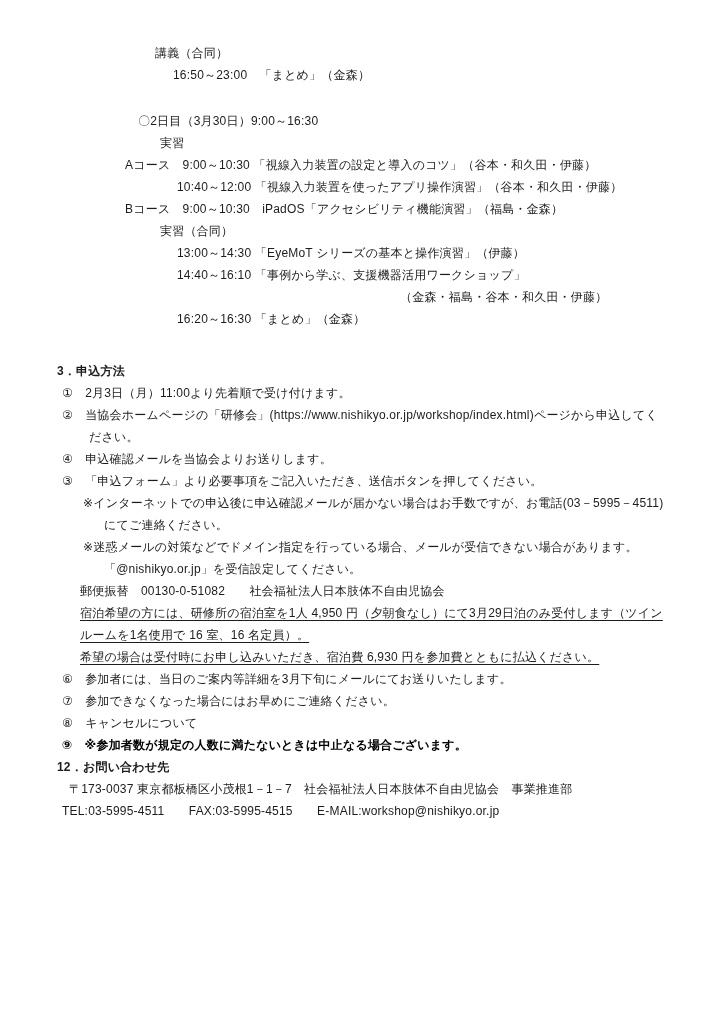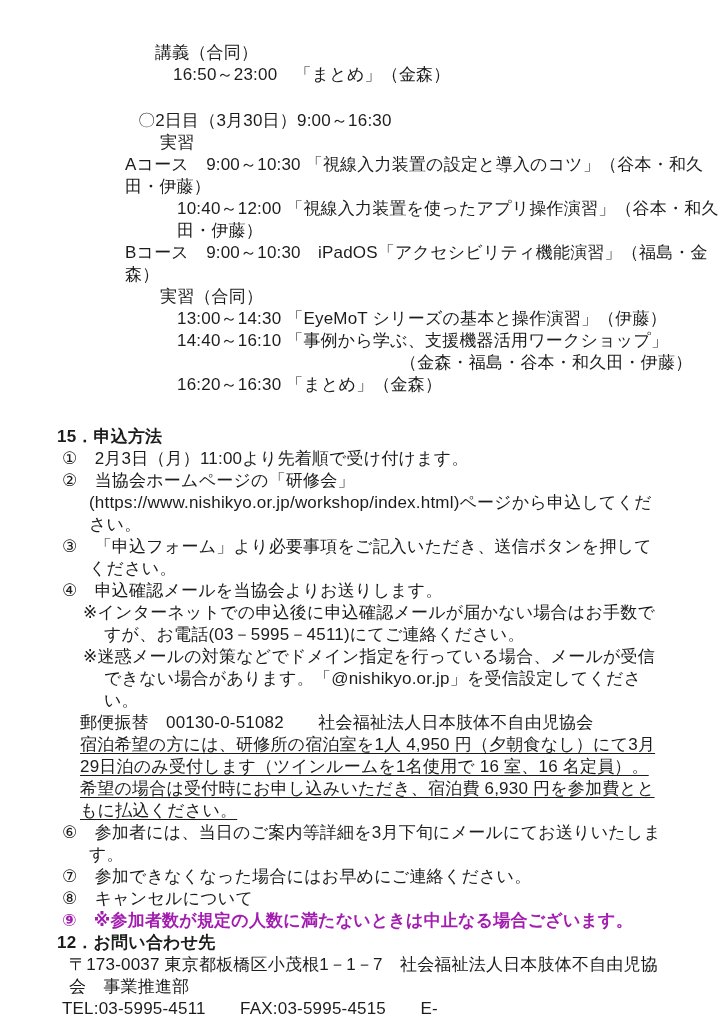--- a/index.html
+++ b/index.html
@@ -11,21 +11,21 @@
   .page {
     position: relative;
     width: 724px; height: 1024px;
     background: #ffffff;
     color: #1c1c1c;
     overflow: hidden;
     box-sizing: border-box;
     padding-top: 42px;
   }
   .line {
-    font-size: 17px;
+    font-size: 12px;
     line-height: 22px;
     white-space: pre-wrap;
     letter-spacing: 0.2px;
   }
   
   .ml-155 { margin-left: 155px; }
   .ml-173 { margin-left: 173px; }
   .ml-138 { margin-left: 138px; }
   .ml-160 { margin-left: 160px; }
   .ml-125 { margin-left: 125px; }
@@ -43,21 +43,21 @@
   }
   .note {               
     margin-left: 26px;
     padding-left: 21px;
     text-indent: -21px;
   }
   .sub {                
     margin-left: 23px;
   }
   .bold { font-weight: bold; }
-  .red { color: #a21caf; font-weight: bold; }
+  .red { color: #000000; font-weight: bold; }
   .underline { text-decoration: underline; text-underline-offset: 3px; }
   .contact-address { margin-left: 12px; }
   .contact-tel { margin-left: 5px; }
 </style>
 </head>
 <body>
 
 <div class="page">
 
   <div>
@@ -69,25 +69,25 @@
     <div class="line ml-177">10:40～12:00 「視線入力装置を使ったアプリ操作演習」（谷本・和久田・伊藤）</div>
     <div class="line ml-125">Bコース　9:00～10:30　iPadOS「アクセシビリティ機能演習」（福島・金森）</div>
     <div class="line ml-160">実習（合同）</div>
     <div class="line ml-177">13:00～14:30 「EyeMoT シリーズの基本と操作演習」（伊藤）</div>
     <div class="line ml-177">14:40～16:10 「事例から学ぶ、支援機器活用ワークショップ」</div>
     <div class="line ml-400">（金森・福島・谷本・和久田・伊藤）</div>
     <div class="line ml-177">16:20～16:30 「まとめ」（金森）</div>
   </div>
 
   <div class="section">
-    <div class="line heading gap-lg">15．申込方法</div>
+    <div class="line heading gap-lg">3．申込方法</div>
     <div class="line item">①　2月3日（月）11:00より先着順で受け付けます。</div>
     <div class="line item">②　当協会ホームページの「研修会」(https://www.nishikyo.or.jp/workshop/index.html)ページから申込してください。</div>
+    <div class="line item">④　申込確認メールを当協会よりお送りします。</div>
     <div class="line item">③　「申込フォーム」より必要事項をご記入いただき、送信ボタンを押してください。</div>
-    <div class="line item">④　申込確認メールを当協会よりお送りします。</div>
     <div class="line note">※インターネットでの申込後に申込確認メールが届かない場合はお手数ですが、お電話(03－5995－4511)にてご連絡ください。</div>
     <div class="line note">※迷惑メールの対策などでドメイン指定を行っている場合、メールが受信できない場合があります。「@nishikyo.or.jp」を受信設定してください。</div>
     <div class="line sub">郵便振替　00130-0-51082　　社会福祉法人日本肢体不自由児協会</div>
     <div class="line sub underline">宿泊希望の方には、研修所の宿泊室を1人 4,950 円（夕朝食なし）にて3月29日泊のみ受付します（ツインルームを1名使用で 16 室、16 名定員）。</div>
     <div class="line sub underline">希望の場合は受付時にお申し込みいただき、宿泊費 6,930 円を参加費とともに払込ください。</div>
     <div class="line item">⑥　参加者には、当日のご案内等詳細を3月下旬にメールにてお送りいたします。</div>
     <div class="line item">⑦　参加できなくなった場合にはお早めにご連絡ください。</div>
     <div class="line item">⑧　キャンセルについて</div>
     <div class="line item red">⑨　※参加者数が規定の人数に満たないときは中止なる場合ございます。</div>
   </div>

